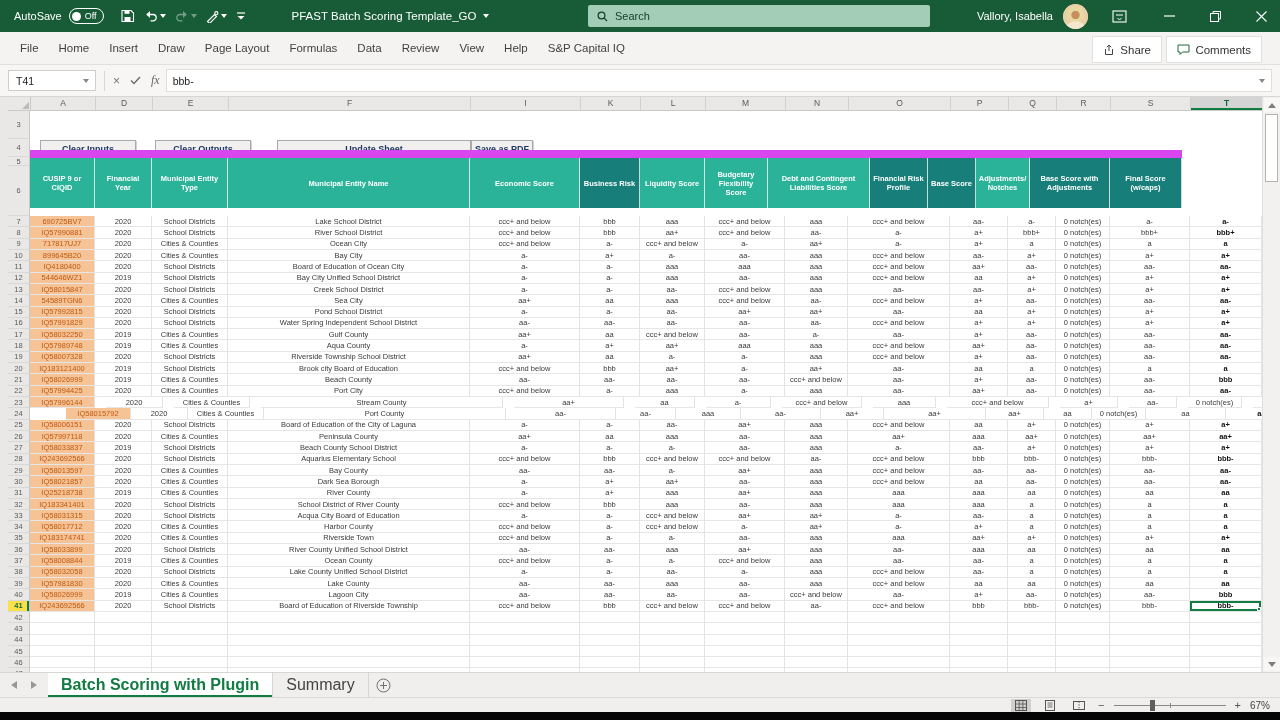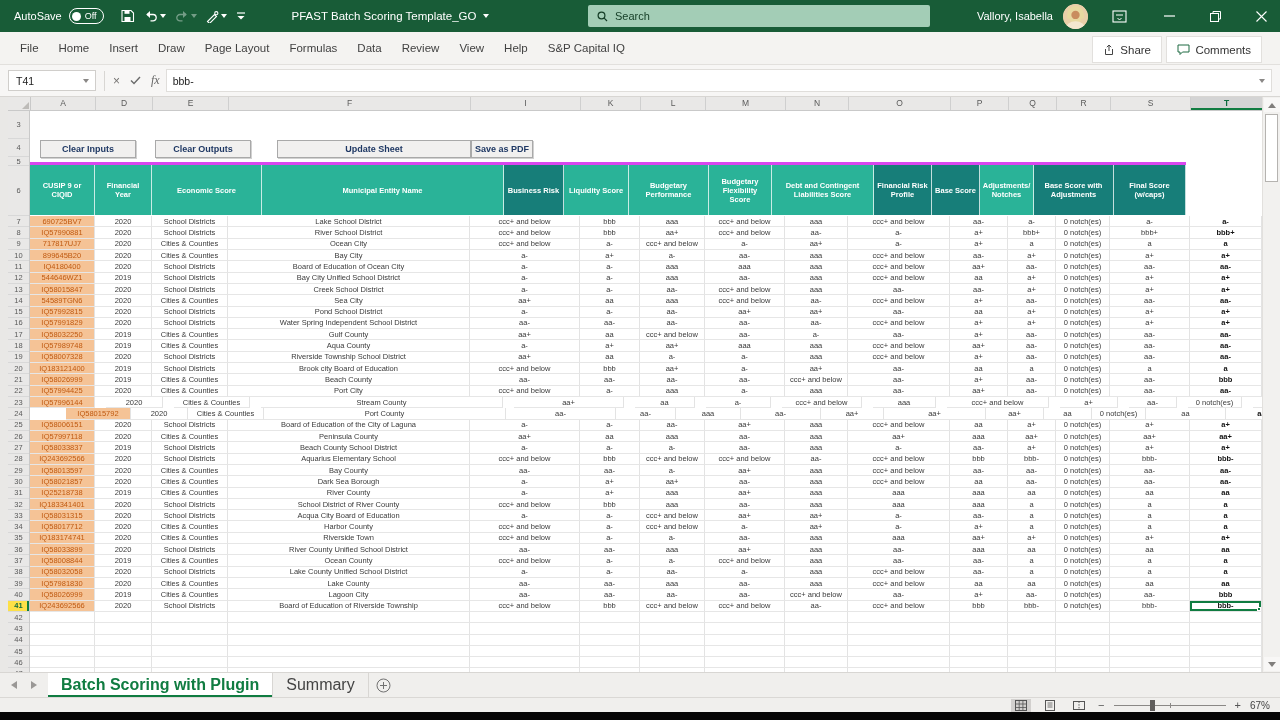--- a/index.html
+++ b/index.html
@@ -54,21 +54,21 @@
   .colhead{flex:none;box-sizing:border-box;border-right:1px solid #CFCFCF;font-size:8.5px;color:#5A5A5A;
            text-align:center;line-height:13px;cursor:pointer;}
   .colhead.sel{background:#D4D4D4;color:#0E6B3D;font-weight:bold;box-shadow:inset 0 -2px 0 #107C41;}
   #gutter{position:absolute;top:14px;left:0;width:22px;height:561px;background:#E9E8E7;border-right:1px solid #C9C9C9;box-sizing:border-box;}
   .rownum{position:absolute;left:0;width:21px;text-align:center;font-size:7.5px;color:#5A5A5A;
           border-bottom:1px solid #D8D8D8;box-sizing:border-box;display:flex;align-items:center;justify-content:center;cursor:pointer;}
   .rownum.sel{background:#fde047;color:#0E6B3D;font-weight:bold;box-shadow:inset -2px 0 0 #107C41;}
   #cells{position:absolute;top:14px;left:22px;width:1232px;height:561px;background:#fff;}
   .xbtn{position:absolute;height:16px;background:#F1F0EF;border:1px solid #A9A9A9;box-shadow:1px 1px 0 rgba(0,0,0,.18);
         color:#1F3864;font-weight:bold;font-size:9px;display:flex;align-items:center;justify-content:center;cursor:pointer;}
-  #headrow{position:absolute;left:0;top:51px;height:50px;display:flex;border-top:3px solid #d946ef;box-sizing:content-box;}
+  #headrow{position:absolute;left:0;top:39px;height:50px;display:flex;border-top:8px solid #d946ef;box-sizing:content-box;}
   .hcell{flex:none;box-sizing:border-box;color:#fff;font-weight:bold;font-size:7.5px;line-height:1.2;
          display:flex;align-items:center;justify-content:center;text-align:center;
          border-right:1px solid rgba(255,255,255,.75);padding:0 3px;cursor:pointer;}
   .hcell.light{background:#2AB398;} .hcell.dark{background:#177E79;}
   .drow{position:absolute;left:0;display:flex;}
   .dcell{flex:none;box-sizing:border-box;height:100%;border-right:1px solid #E3E3E3;border-bottom:1px solid #E6E6E6;
          font-size:7.5px;color:#3A3A3A;display:flex;align-items:center;justify-content:center;
          white-space:nowrap;overflow:hidden;cursor:cell;}
   .dcell.cusip{background:#F5C396;color:#C05A11;}
   .dcell.final{font-weight:bold;color:#141414;}
@@ -314,25 +314,25 @@
       <div class="rownum" style="top: 557.49px; height: 11.3px;">47</div>
     </div>
   <div id="cells">
       <div class="xbtn" style="left: 10px; width: 94px; top: 29px;">Clear Inputs</div>
       <div class="xbtn" style="left: 125px; width: 94px; top: 29px;">Clear Outputs</div>
       <div class="xbtn" style="left: 247px; width: 192px; top: 29px;">Update Sheet</div>
       <div class="xbtn" style="left: 441px; width: 60px; top: 29px;">Save as PDF</div>
       <div class="" id="headrow">
         <div class="hcell light" style="width: 65px;">CUSIP 9 or CIQID</div>
         <div class="hcell light" style="width: 57px;">Financial Year</div>
+        <div class="hcell light" style="width: 76px;">Municipal Entity Type</div>
+        <div class="hcell light" style="width: 242px;">Municipal Entity Name</div>
         <div class="hcell light" style="width: 110px;">Economic Score</div>
-        <div class="hcell light" style="width: 242px;">Municipal Entity Name</div>
         <div class="hcell dark" style="width: 60px;">Business Risk</div>
         <div class="hcell light" style="width: 65px;">Liquidity Score</div>
-        <div class="hcell light" style="width: 80px;">Budgetary Performance</div>
         <div class="hcell light" style="width: 63px;">Budgetary Flexibility Score</div>
         <div class="hcell light" style="width: 102px;">Debt and Contingent Liabilities Score</div>
         <div class="hcell dark" style="width: 58px;">Financial Risk Profile</div>
         <div class="hcell dark" style="width: 48px;">Base Score</div>
         <div class="hcell light" style="width: 54px;">Adjustments/ Notches</div>
         <div class="hcell dark" style="width: 80px;">Base Score with Adjustments</div>
         <div class="hcell dark" style="width: 72px;">Final Score (w/caps)</div>
       </div>
       <div class="drow" style="top: 105px; height: 11.314px;">
         <div class="dcell cusip" style="width: 65px;">690725BV7</div>

